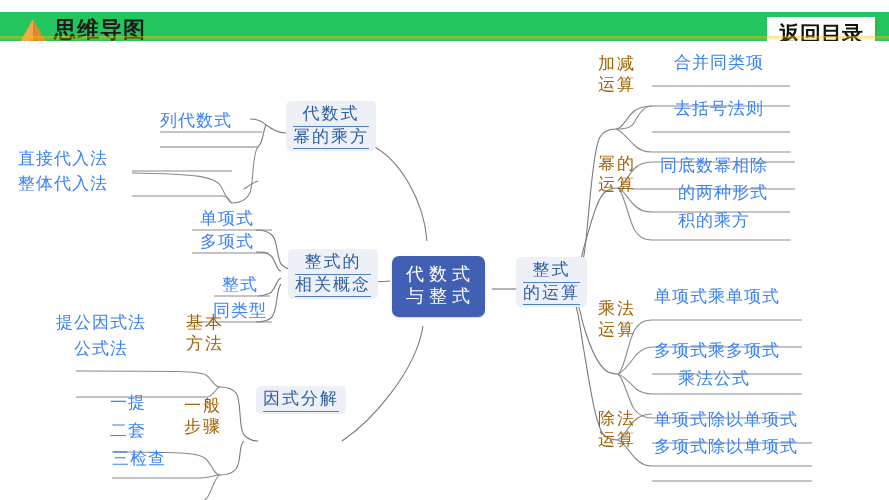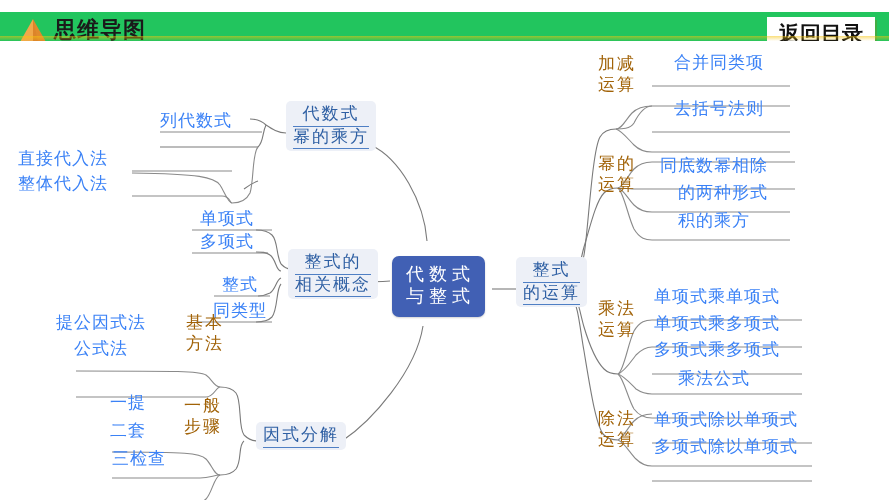--- a/index.html
+++ b/index.html
@@ -227,21 +227,21 @@
   <div class="node node-plain" style="left:200px;top:191px;">
     <span class="ln">多项式</span>
   </div>
   <div class="node node-plain" style="left:222px;top:234px;">
     <span class="ln">整式</span>
   </div>
   <div class="node node-plain" style="left:213px;top:260px;text-align:right;">
     <span class="ln">同类型</span>
   </div>
 
-  <div class="node node-l2" style="left:256px;top:345px;margin-top:36px;">
+  <div class="node node-l2" style="left:256px;top:345px;">
     <span>因式分解</span>
   </div>
   <div class="node node-cat" style="left:186px;top:272px;">
     <span class="ln">基本</span>
     <span class="ln">方法</span>
   </div>
   <div class="node node-plain" style="left:56px;top:272px;">
     <span class="ln">提公因式法</span>
   </div>
   <div class="node node-plain" style="left:74px;top:298px;">
@@ -291,24 +291,21 @@
     <span class="ln">积的乘方</span>
   </div>
 
   <div class="node node-cat" style="left:598px;top:258px;">
     <span class="ln">乘法</span>
     <span class="ln">运算</span>
   </div>
   <div class="node node-plain" style="left:654px;top:246px;">
     <span class="ln">单项式乘单项式</span>
   </div>
-  <div class="node node-plain" style="left:654px;top:273px;">
-    <span class="ln">单项式乘多项式</span>
-  </div>
-  <div class="node node-plain" style="left:654px;top:300px;font-family:Liberation Mono, monospace;">
+  <div class="node node-plain" style="left:654px;top:300px;">
     <span class="ln">多项式乘多项式</span>
   </div>
   <div class="node node-plain" style="left:678px;top:328px;">
     <span class="ln">乘法公式</span>
   </div>
 
   <div class="node node-cat" style="left:598px;top:368px;">
     <span class="ln">除法</span>
     <span class="ln">运算</span>
   </div>

